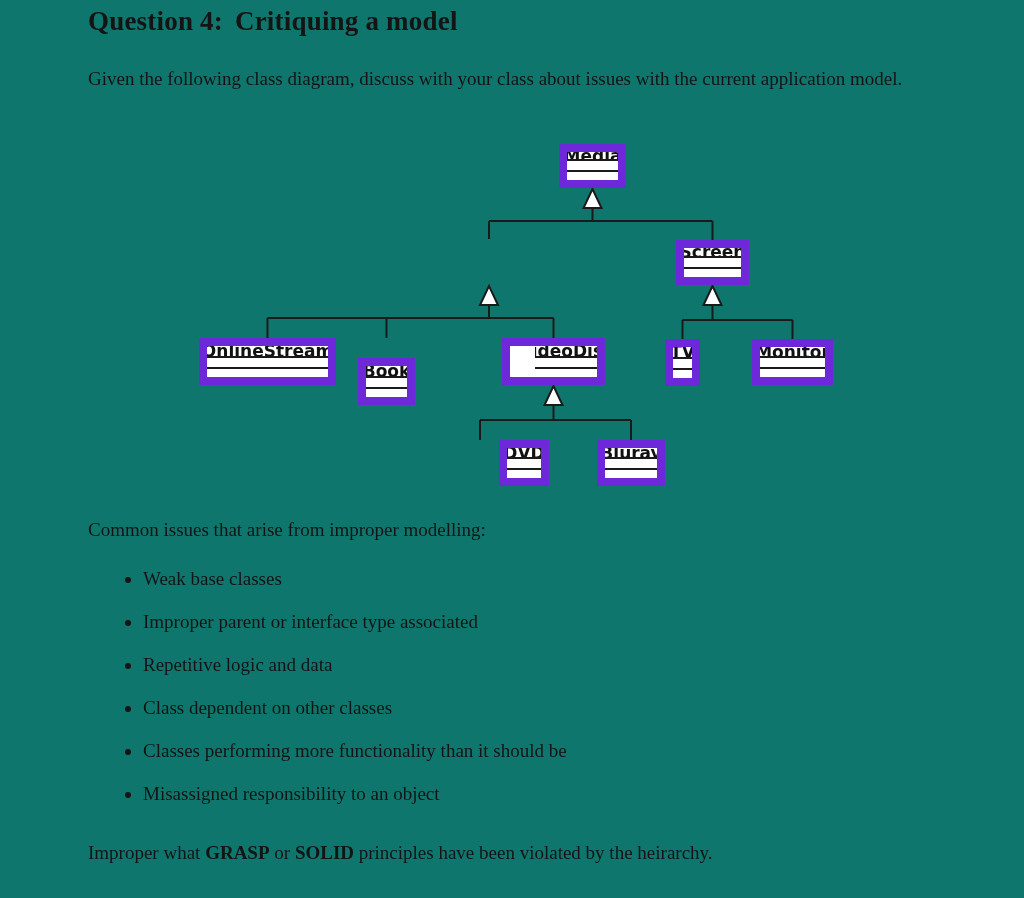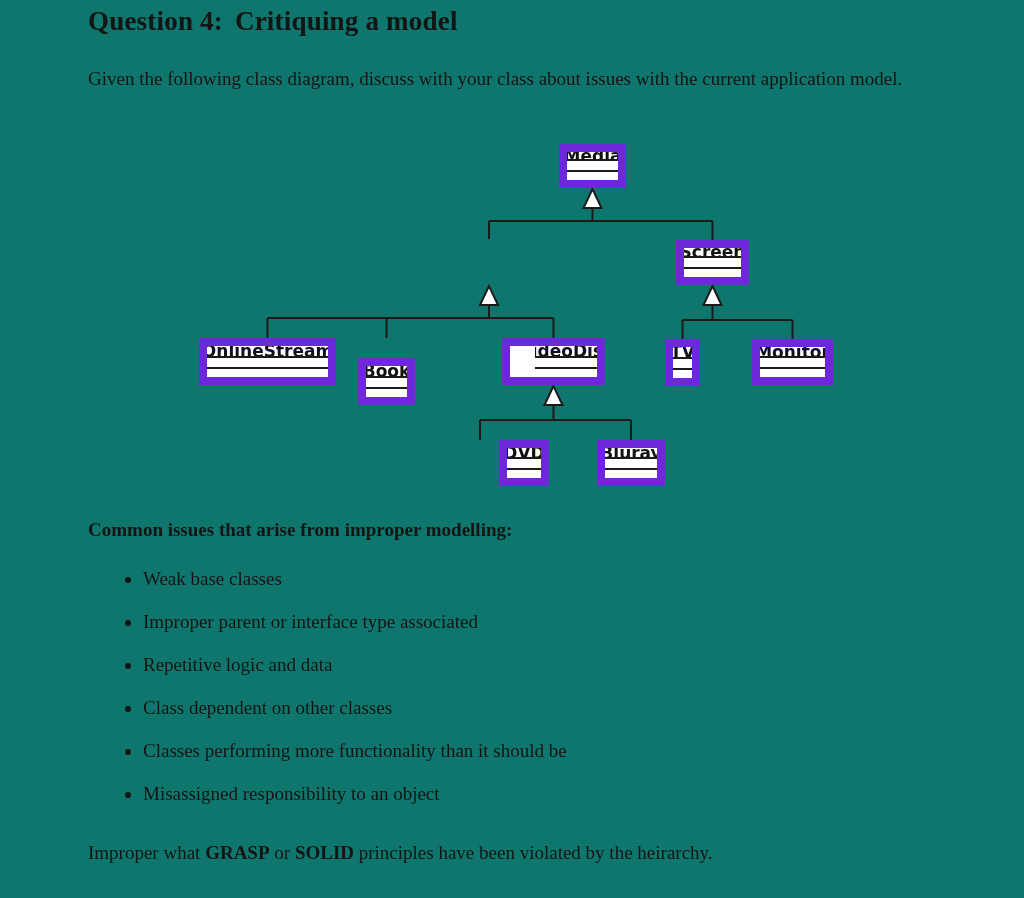--- a/index.html
+++ b/index.html
@@ -18,21 +18,21 @@
     position:absolute;box-sizing:border-box;border:8px solid #6d28d9;background:#ffffff;
     display:flex;flex-direction:column;
   }
   .uml-name{
     flex:1;display:flex;align-items:center;justify-content:center;
     font-family:"DejaVu Sans",sans-serif;font-weight:700;font-size:17px;color:#111;
     white-space:nowrap;overflow:hidden;
   }
   .uml-sec{height:9px;border-top:2px solid #1a1a1a;background:#fff;}
   .uml-sec2{height:8px;}
-  .issues-intro{position:absolute;left:88px;top:517px;margin:0;font-size:19px;line-height:26px;font-weight:bold;}
+  .issues-intro{position:absolute;left:88px;top:517px;margin:0;font-size:19px;line-height:26px;}
   .issues{position:absolute;left:88px;top:566px;margin:0;padding:0 0 0 55px;font-size:19px;line-height:26px;list-style:disc;}
   .issues li{margin-bottom:17px;}
   .closing{position:absolute;left:88px;top:840px;margin:0;font-size:19px;line-height:26px;}
 </style>
 </head>
 <body>
 
 <div class="canvas">
 
   <h1 class="title"><span>Question 4:</span><span class="title-rest">Critiquing a model</span></h1>

